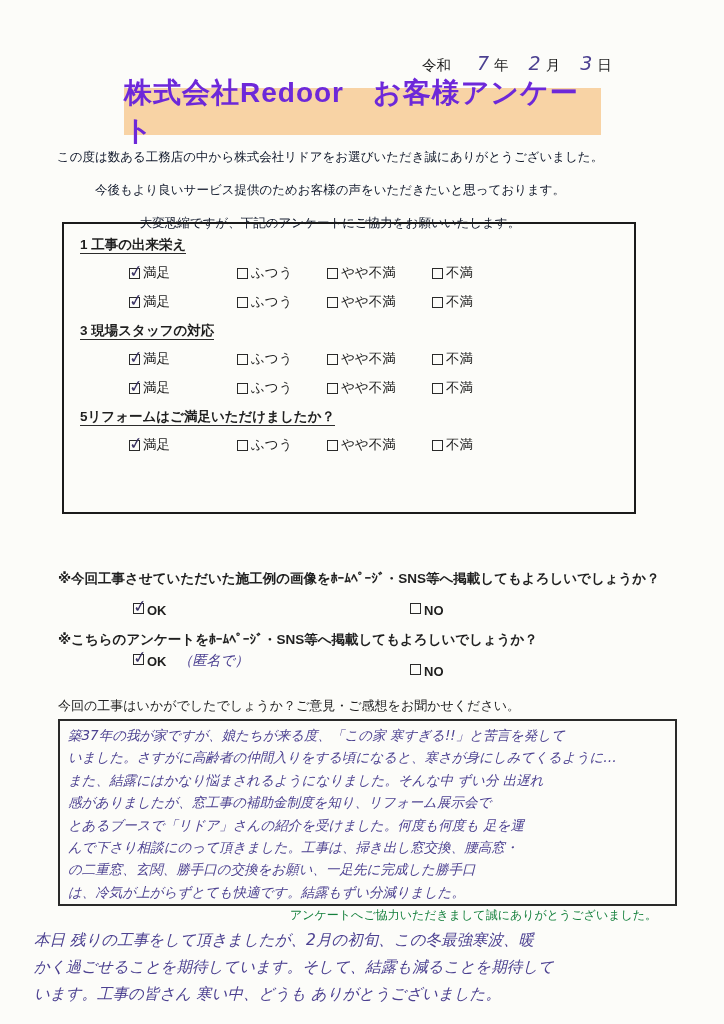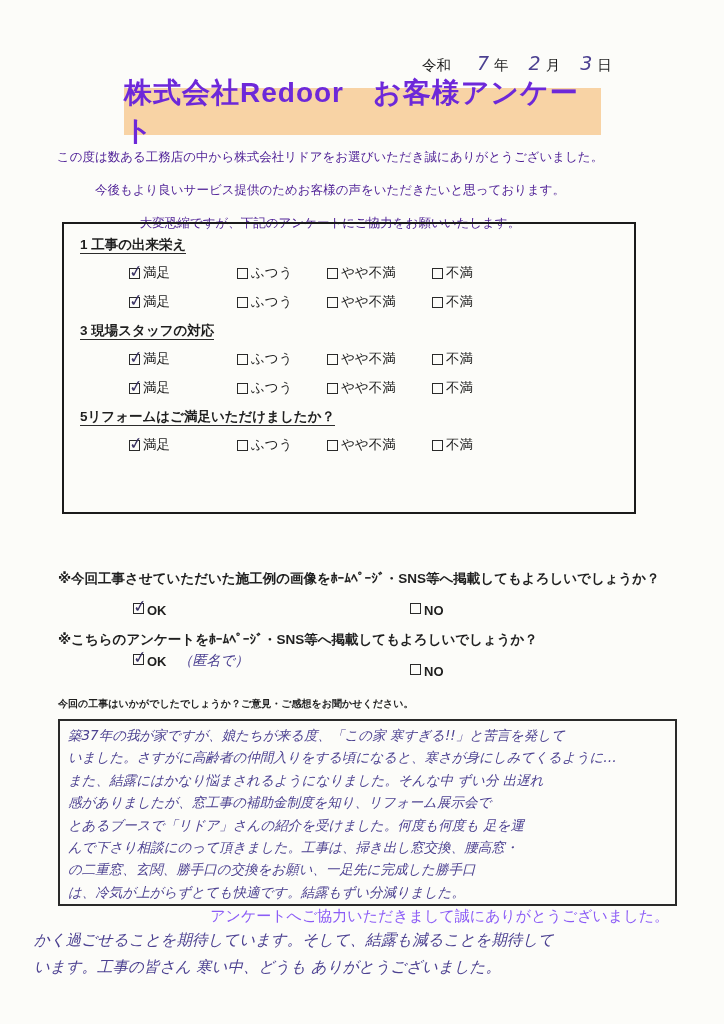--- a/index.html
+++ b/index.html
@@ -18,21 +18,21 @@
   .date-row .unit { margin-right:20px; }
 
   
   .banner {
     position:absolute; top:88px; left:124px; width:477px; height:47px;
     background:#f8d3a5; display:flex; align-items:center; justify-content:center;
     font-size:28px; font-weight:bold; letter-spacing:1px; color:#6d28d9;
   }
 
   
-  .intro { position:absolute; top:149px; left:0; width:660px; text-align:center; color:#4c1d95; }
+  .intro { position:absolute; top:149px; left:0; width:660px; text-align:center; color:#0f172a; }
   .intro p { font-size:12.5px; margin-bottom:16px; }
 
   
   .survey-box {
     position:absolute; top:222px; left:62px; width:574px; height:292px;
     border:2px solid #1b1b1b; padding:12px 0 0 16px;
   }
   .q-title { font-size:13.5px; font-weight:bold; }
   .q-title .u { border-bottom:1.5px solid #2c2c2c; padding-bottom:1px; }
   .opts {
@@ -52,27 +52,27 @@
   
   .perm { position:absolute; left:58px; width:650px; }
   .perm-q { font-size:13.5px; font-weight:bold; }
   .perm-opts { display:grid; grid-template-columns:277px auto; margin:15px 0 0 75px; font-size:13px; font-weight:bold; }
   .perm-opts .opt { align-items:flex-start; }
   .perm .note { font-weight:normal; font-size:14px; margin-left:12px; position:relative; top:-2px; }
   .perm2 .perm-opts { margin-top:5px; }
   .perm2 .no-opt { margin-top:10px; }
 
   
-  .fb-prompt { position:absolute; top:697px; left:58px; font-size:10px; font-weight:bold; }
+  .fb-prompt { position:absolute; top:697px; left:58px; font-size:13px; font-weight:normal; }
   .fb-box {
     position:absolute; top:719px; left:58px; width:619px; height:187px;
     border:2px solid #2a2a2a; padding:3px 8px;
   }
   .fb-line { font-size:13.5px; line-height:22.4px; white-space:nowrap; }
-  .thanks { position:absolute; top:907px; left:12px; width:657px; text-align:right; font-size:15px; color:#8b5cf6; }
+  .thanks { position:absolute; top:907px; left:0; width:657px; text-align:right; font-size:12px; color:#15803d; }
 
   
   .footer-note { position:absolute; top:927px; left:34px; width:676px; }
   .fn-line { font-size:15.5px; line-height:27px; white-space:nowrap; }
 </style>
 </head>
 <body>
 
 <div class="page">
 
@@ -246,17 +246,18 @@
     <div class="fb-line hw">感がありましたが、窓工事の補助金制度を知り、リフォーム展示会で</div>
     <div class="fb-line hw">とあるブースで「リドア」さんの紹介を受けました。何度も何度も 足を運</div>
     <div class="fb-line hw">んで下さり相談にのって頂きました。工事は、掃き出し窓交換、腰高窓・</div>
     <div class="fb-line hw">の二重窓、玄関、勝手口の交換をお願い、一足先に完成した勝手口</div>
     <div class="fb-line hw">は、冷気が上がらずとても快適です。結露もずい分減りました。</div>
   </div>
 
   <div class="thanks">アンケートへご協力いただきまして誠にありがとうございました。</div>
 
   <div class="footer-note">
+    <div class="fn-line hw">本日 残りの工事をして頂きましたが、2月の初旬、この冬最強寒波、暖</div>
     <div class="fn-line hw">かく過ごせることを期待しています。そして、結露も減ることを期待して</div>
     <div class="fn-line hw">います。工事の皆さん 寒い中、どうも ありがとうございました。</div>
   </div>
 
 </div>
 
 </body></html>

